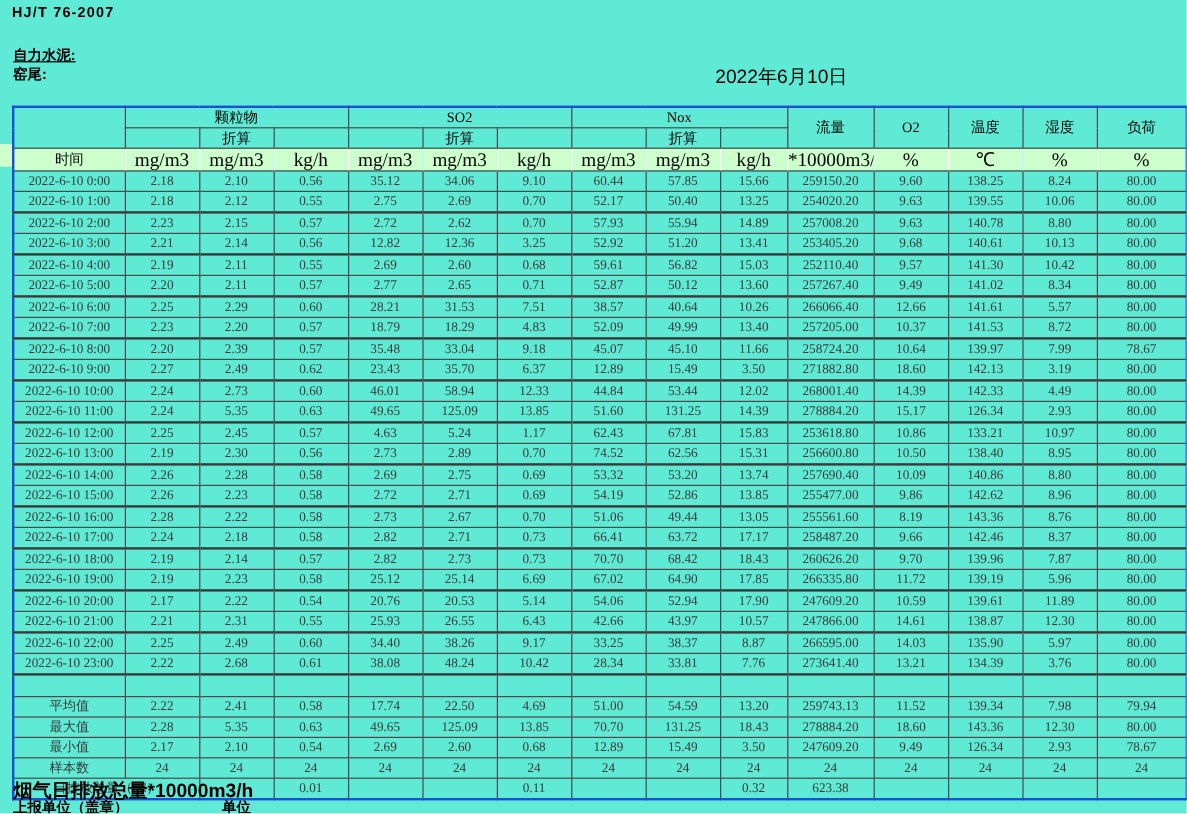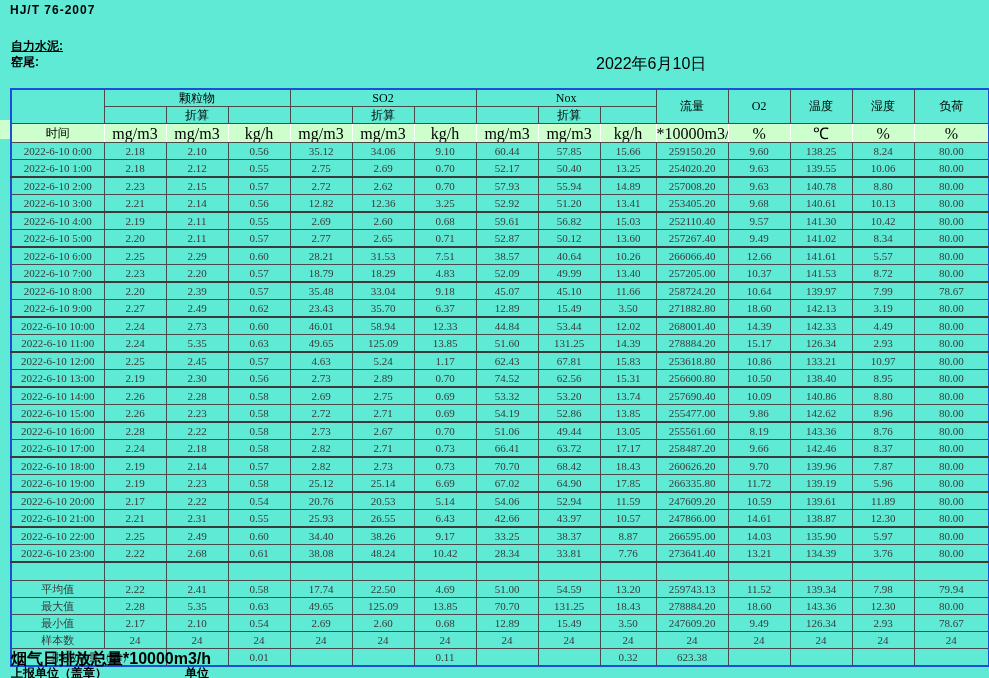--- a/index.html
+++ b/index.html
@@ -438,21 +438,21 @@
         <tr class="">
           <td>2022-6-10 20:00</td>
           <td>2.17</td>
           <td>2.22</td>
           <td>0.54</td>
           <td>20.76</td>
           <td>20.53</td>
           <td>5.14</td>
           <td>54.06</td>
           <td>52.94</td>
-          <td>11.59</td>
+          <td>17.90</td>
           <td>247609.20</td>
           <td>10.59</td>
           <td>139.61</td>
           <td>11.89</td>
           <td>80.00</td>
         </tr>
         <tr class="thick">
           <td>2022-6-10 21:00</td>
           <td>2.21</td>
           <td>2.31</td>

